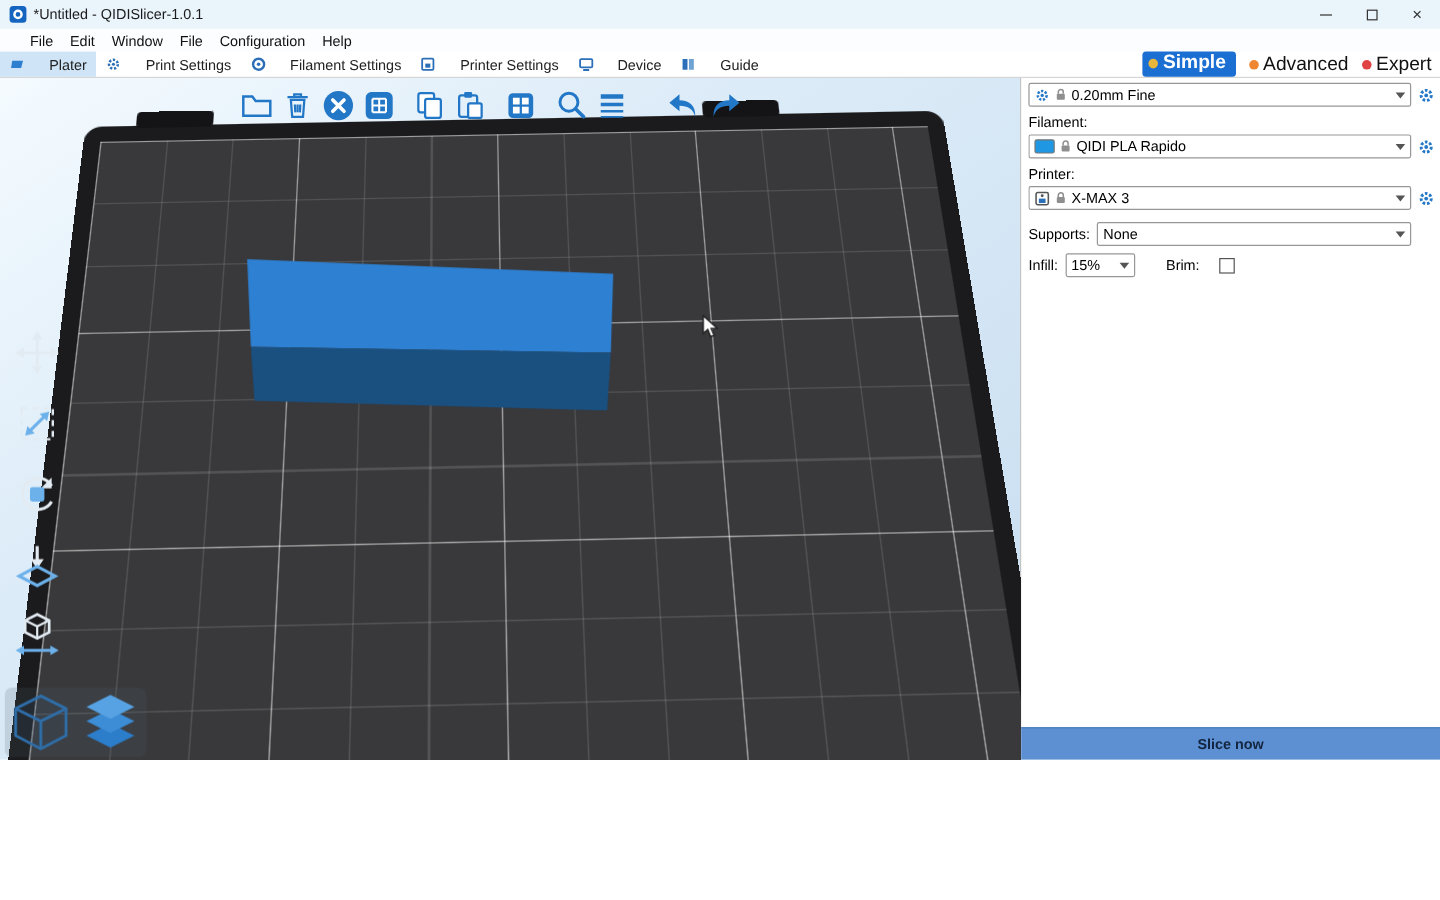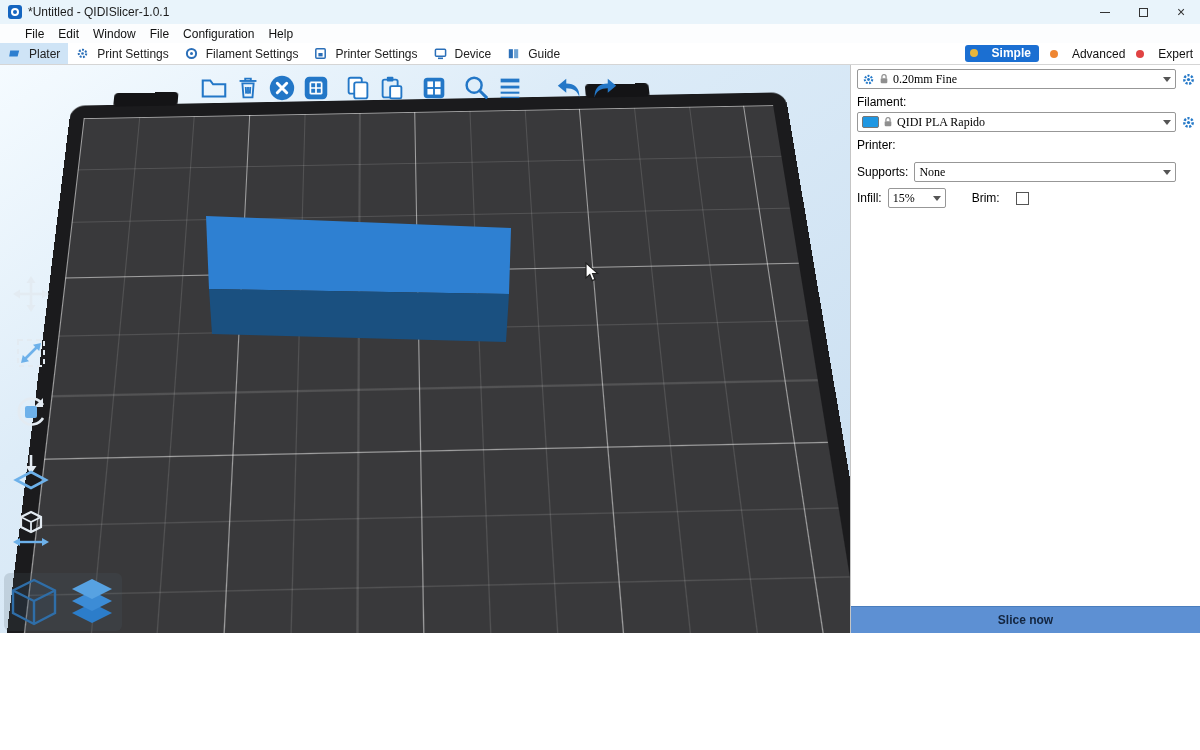--- a/index.html
+++ b/index.html
@@ -22,26 +22,26 @@
   .glyph-close { font-size:14px; color:#333; line-height:1; }
 
   
   .menubar { position:absolute; top:24px; left:0; right:0; height:19px;
     background:#fcfdfe; display:flex; align-items:center; padding-left:18px; }
   .menu-item { font-size:12px; padding:0 7px; color:#111; }
 
   
   .tabbar { position:absolute; top:43px; left:0; right:0; height:22px;
     background:#fff; border-bottom:1px solid #d5d5d5; display:flex; align-items:center; }
-  .tab { display:flex; align-items:center; gap:8px; padding:0 8px; height:100%;
+  .tab { display:flex; align-items:center; gap:20px; padding:0 8px; height:100%;
     font-size:12px; color:#222; }
   .tab.active { background:#cfe4f6; }
   .tab svg { width:13px; height:13px; flex:none; }
   .modes { margin-left:auto; display:flex; align-items:center; gap:11px; padding-right:7px; }
-  .mode { display:flex; align-items:center; gap:14px; font-size:12px; color:#111; }
+  .mode { display:flex; align-items:center; gap:4px; font-size:16px; color:#111; }
   .mode .dot { width:8px; height:8px; border-radius:50%; flex:none; }
   .mode.active { background:#1b6fd2; color:#fff; padding:1px 8px 2px 5px;
     border-radius:3px; font-weight:bold; }
 
   
   .viewport { position:absolute; top:65px; left:0; width:850px; bottom:0; overflow:hidden;
     background:linear-gradient(145deg,#f5fbff 0%,#ddecf8 35%,#c8ddf0 100%); }
   .bed { position:absolute; left:72px; top:34px; width:714px; height:930px;
     background-color:#39393b;
     background-image:
@@ -76,21 +76,21 @@
     background:#2faa4a; }
   .cursor { position:absolute; left:585px; top:197px; width:16px; height:22px; }
 
   
   .sidebar { position:absolute; top:65px; left:850px; width:350px; bottom:0;
     background:#fff; border-left:1px solid #c5c5c5; padding-top:4px; font-size:12px; }
   .f-label { margin:2px 0 3px 6px; color:#000; }
   .field-row { display:flex; align-items:center; margin:0 4px 6px 6px; }
   .combo { flex:1; height:20px; border:1px solid #979797; border-radius:2px;
     background:#fff; display:flex; align-items:center; padding:0 4px; gap:4px; min-width:0; }
-  .combo-value { flex:1; font-size:12px; color:#000; white-space:nowrap; overflow:hidden;font-family:Liberation Serif, serif; }
+  .combo-value { flex:1; font-size:12px; color:#000; white-space:nowrap; overflow:hidden; }
   .chev { width:0; height:0; border-left:4px solid transparent;
     border-right:4px solid transparent; border-top:5px solid #555; flex:none; }
   .gear-btn { width:15px; height:15px; margin-left:5px; flex:none; }
   .gear-btn svg, .combo .mini-icon svg { display:block; width:100%; height:100%; }
   .mini-icon { width:13px; height:13px; flex:none; }
   .lock-icon { width:10px; height:12px; flex:none; }
   .lock-icon svg { display:block; width:100%; height:100%; }
   .swatch { width:17px; height:12px; background:#1f97e2; border:1px solid #777;
     border-radius:2px; flex:none; }
   .supports-row { margin-top:10px; margin-right:24px;justify-content:space-between; }
@@ -391,20 +391,45 @@
       </div>
       <span class="gear-btn">
           <svg viewBox="0 0 16 16">
             <circle cx="8" cy="8" r="4.5" fill="none" stroke="#2579c8" stroke-width="2.6" stroke-dasharray="2.3 1.6"></circle>
             <circle cx="8" cy="8" r="1.7" fill="#2579c8"></circle>
           </svg>
         </span>
     </div>
 
     <div class="f-label">Printer:</div>
+    <div class="field-row">
+      <div class="combo">
+        <span class="mini-icon">
+            <svg viewBox="0 0 14 14">
+              <rect x="1.5" y="1.5" width="11" height="11" rx="1.5" fill="none" stroke="#555" stroke-width="1.4"></rect>
+              <rect x="4" y="7" width="6" height="4" fill="#2b6fb8"></rect>
+              <circle cx="7" cy="4.5" r="1.3" fill="#555"></circle>
+            </svg>
+          </span>
+        <span class="lock-icon">
+            <svg viewBox="0 0 12 14">
+              <rect x="2" y="6" width="8" height="6" rx="1" fill="#8f8f8f"></rect>
+              <path d="M3.5 6 V4.2 a2.5 2.5 0 0 1 5 0 V6" fill="none" stroke="#8f8f8f" stroke-width="1.5"></path>
+            </svg>
+          </span>
+        <span class="combo-value">X-MAX 3</span>
+        <span class="chev"></span>
+      </div>
+      <span class="gear-btn">
+          <svg viewBox="0 0 16 16">
+            <circle cx="8" cy="8" r="4.5" fill="none" stroke="#2579c8" stroke-width="2.6" stroke-dasharray="2.3 1.6"></circle>
+            <circle cx="8" cy="8" r="1.7" fill="#2579c8"></circle>
+          </svg>
+        </span>
+    </div>
 
     <div class="field-row supports-row">
       <span class="inline-label">Supports:</span>
       <div class="combo">
         <span class="combo-value">None</span>
         <span class="chev"></span>
       </div>
     </div>
 
     <div class="field-row infill-row">

